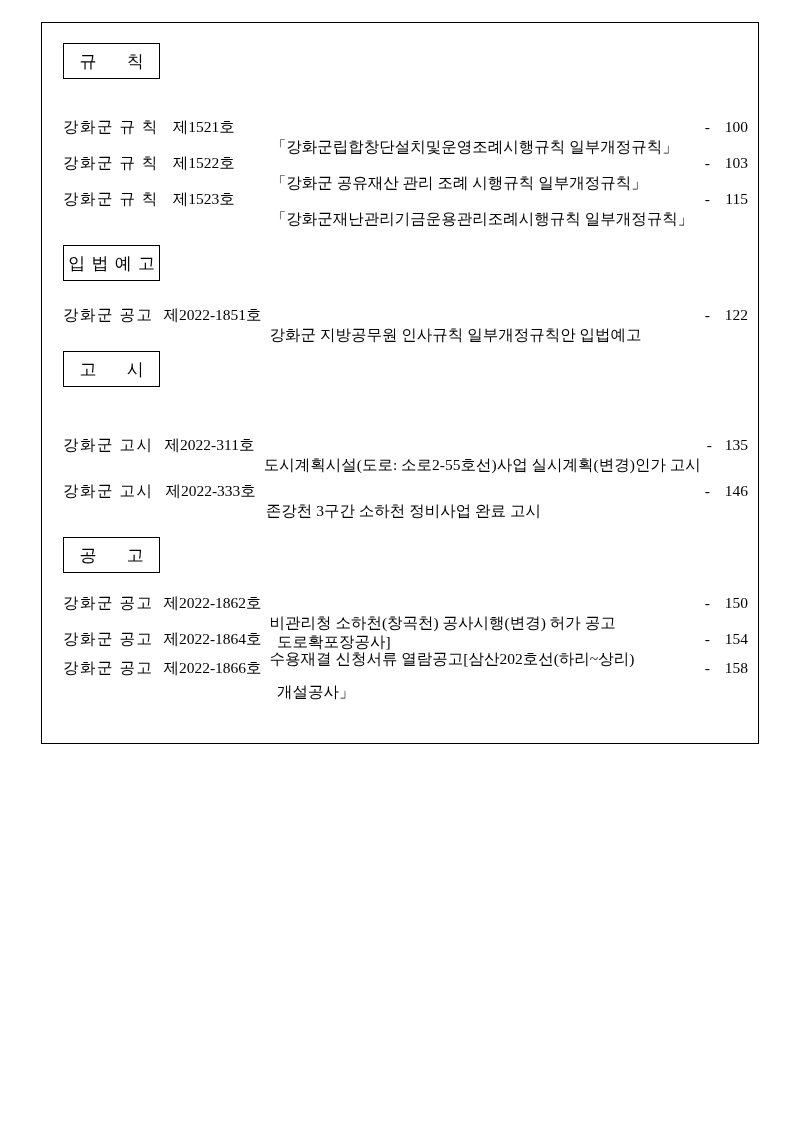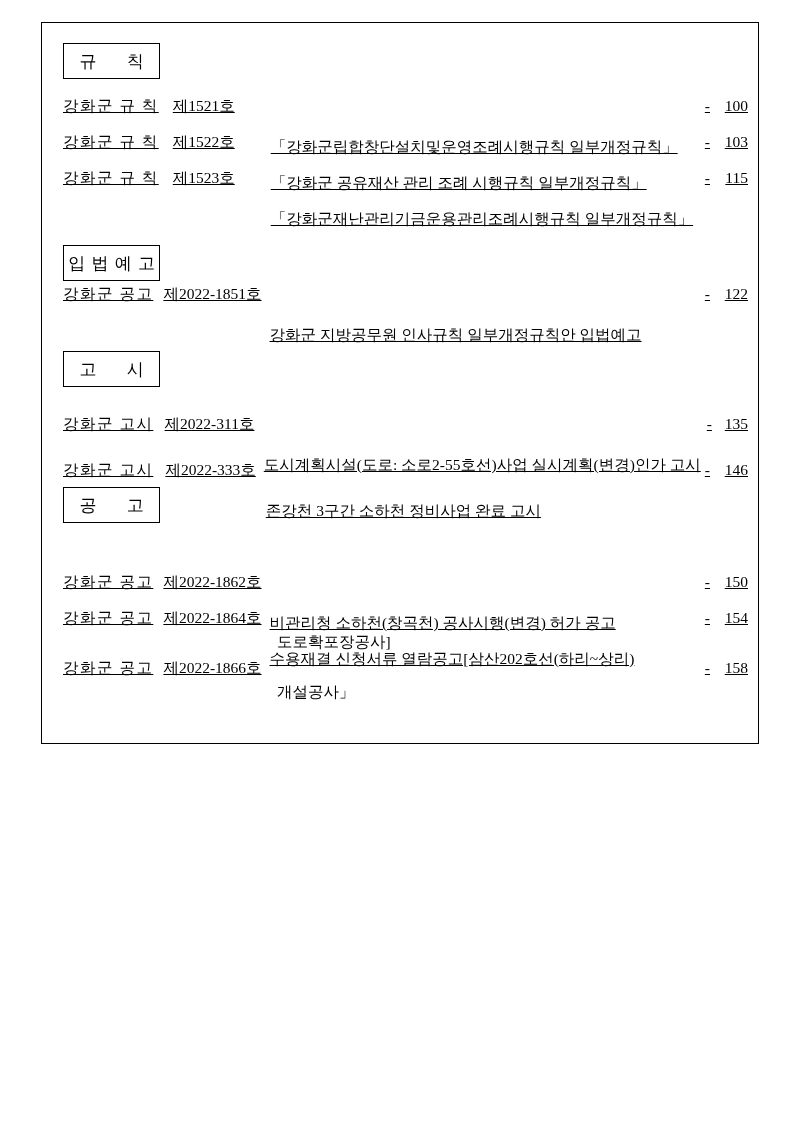--- a/index.html
+++ b/index.html
@@ -56,25 +56,24 @@
     letter-spacing: 1px;
     text-indent: 1px;
   }
 
   
   .entry {
     position: absolute;
     left: 21px;
     right: 10px;
     display: flex;
-    align-items: flex-start;
+    align-items: center;
     font-size: 15.5px;
     line-height: 22px;
     white-space: nowrap;
-    text-decoration: underline;
   }
   .e-label {
     display: inline-block;
     letter-spacing: 1.5px;
   }
   .e-num {
     display: inline-block;
     letter-spacing: 0px;
   }
   .e-title {
@@ -178,21 +177,21 @@
       <span class="e-label">강화군  고시</span>
       <span style="width:12px"></span>
       <span class="e-num">제2022-333호</span>
       <span style="width:10px"></span>
       <span class="e-title">존강천 3구간 소하천 정비사업 완료 고시</span>
       <span class="spacer"></span>
       <span class="dash">-</span>
       <span class="pageno">146</span>
     </div>
 
-    <div class="section-head" style="top:464px;">
+    <div class="section-head" style="top:514px;">
       <span>공      고</span>
     </div>
 
     <div class="entry" style="top:548px;">
       <span class="e-label">강화군  공고</span>
       <span style="width:10px"></span>
       <span class="e-num">제2022-1862호</span>
       <span style="width:8px"></span>
       <span class="e-title">비관리청 소하천(창곡천) 공사시행(변경) 허가 공고</span>
       <span class="spacer"></span>

